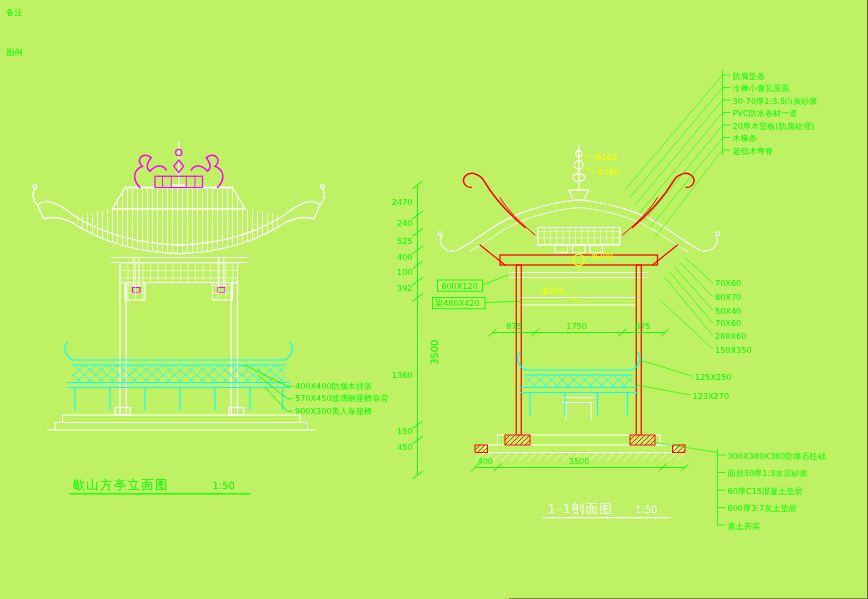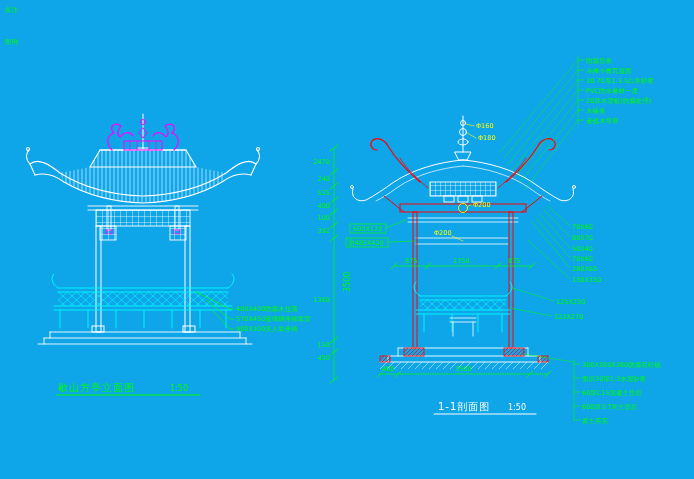--- a/index.html
+++ b/index.html
@@ -1,16 +1,16 @@
 <!DOCTYPE html>
 <html><head>
 <meta charset="utf-8">
 <style>
   html,body{margin:0;padding:0;background:#000;}
-  .stage{position:relative;width:694px;height:479px;background:#0ea5e9;overflow:hidden;
+  .stage{position:relative;width:694px;height:479px;background:#bef264;overflow:hidden;
          font-family:"DejaVu Sans",sans-serif;}
   svg{display:block;}
   text{font-family:"DejaVu Sans",sans-serif;}
   .tg{fill:#00ff00;}
   .ty{fill:#ffff00;}
   .tw{fill:#ffffff;}
   .f6{font-size:6.5px;}
   .f8{font-size:8px;}
   .f10{font-size:10px;letter-spacing:1px;}
 </style>

